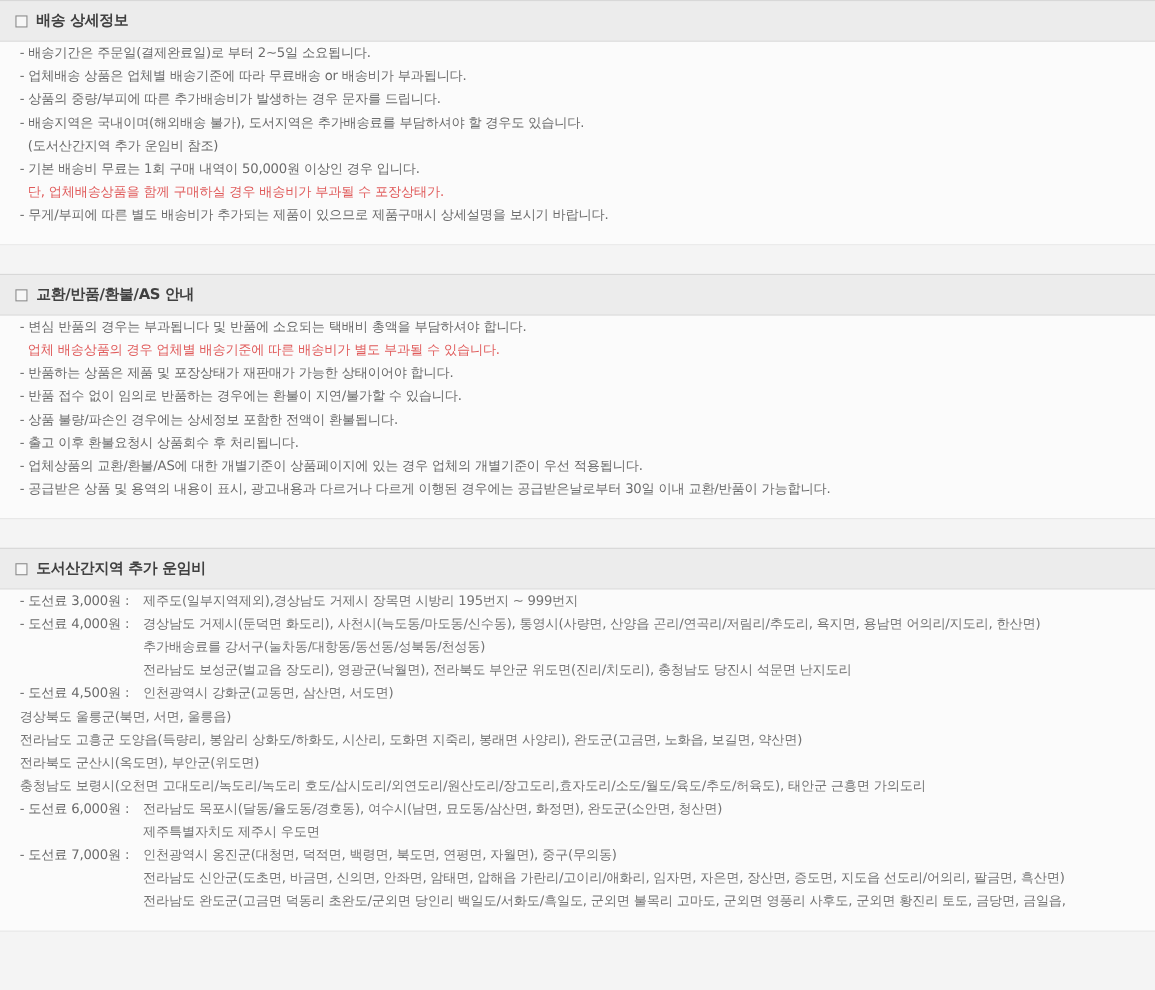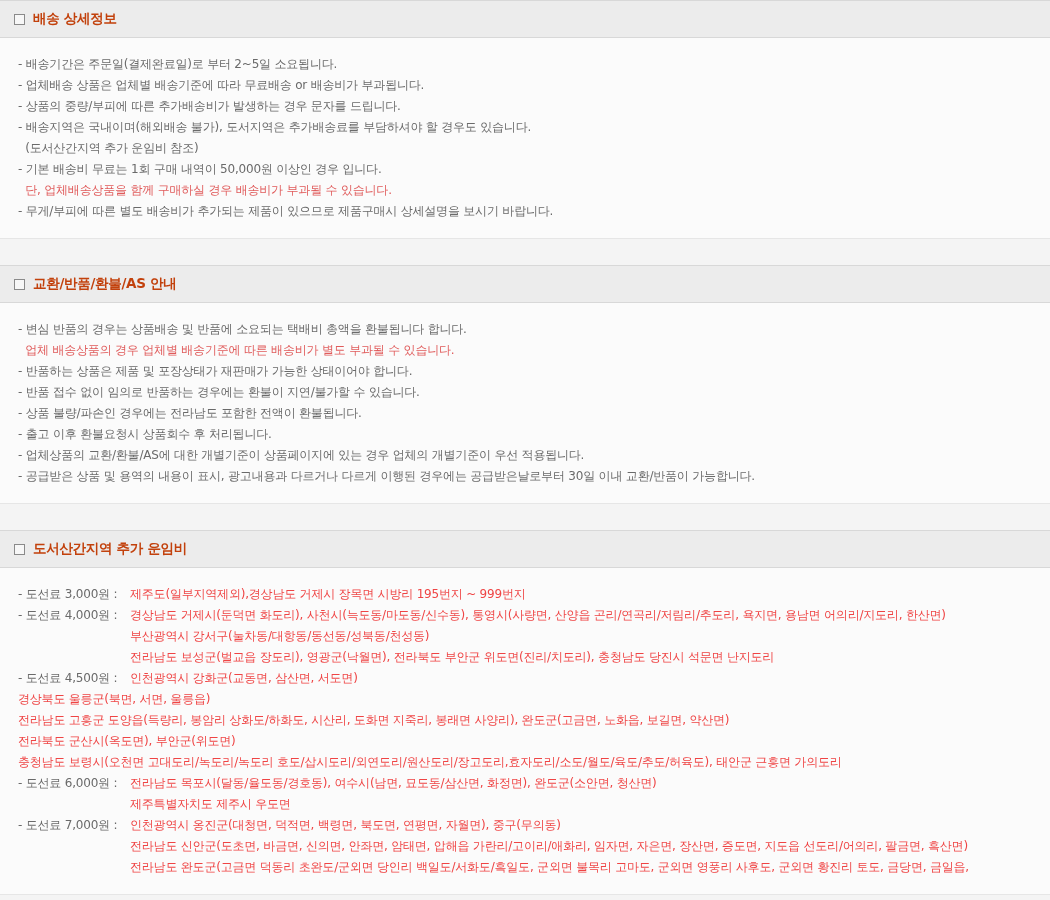--- a/index.html
+++ b/index.html
@@ -36,27 +36,27 @@
     display: inline-block;
     width: 9px;
     height: 9px;
     border: 1px solid #8a8a8a;
     background: #f7f7f7;
     flex: 0 0 auto;
   }
   .section-title {
     font-size: 13.5px;
     font-weight: bold;
-    color: #c2410c;
+    color: #404040;
     letter-spacing: -0.3px;
   }
   .section-body {
     background: #fbfbfb;
     border-bottom: 1px solid #e6e6e6;
-    padding: 16px 18px 16px 18px;
+    padding: 0 18px 16px 18px;
   }
   .line {
     line-height: 21px;
     font-size: 12px;
     color: #6a6a6a;
     letter-spacing: -0.2px;
     white-space: pre-wrap;
   }
   .line.red {
     color: #e05b5b;
@@ -70,57 +70,57 @@
   }
   .fee-label {
     flex: 0 0 112px;
     color: #6a6a6a;
     white-space: nowrap;
   }
   .fee-values {
     flex: 1 1 auto;
   }
   .fee-values div {
-    color: #ef4444;
+    color: #737373;
     line-height: 21px;
   }
 </style>
 </head>
 <body>
 
 <div class="page">
 
   <div class="section">
     <div class="section-header">
       <span class="sq-icon"></span>
       <span class="section-title">배송 상세정보</span>
     </div>
     <div class="section-body">
       <div class="line">- 배송기간은 주문일(결제완료일)로 부터 2~5일 소요됩니다.</div>
       <div class="line">- 업체배송 상품은 업체별 배송기준에 따라 무료배송 or 배송비가 부과됩니다.</div>
       <div class="line">- 상품의 중량/부피에 따른 추가배송비가 발생하는 경우 문자를 드립니다.</div>
       <div class="line">- 배송지역은 국내이며(해외배송 불가), 도서지역은 추가배송료를 부담하셔야 할 경우도 있습니다.</div>
       <div class="line">  (도서산간지역 추가 운임비 참조)</div>
       <div class="line">- 기본 배송비 무료는 1회 구매 내역이 50,000원 이상인 경우 입니다.</div>
-      <div class="line red">  단, 업체배송상품을 함께 구매하실 경우 배송비가 부과될 수 있습니다.</div>
+      <div class="line red">  단, 업체배송상품을 함께 구매하실 경우 배송비가 부과될 수 포장상태가.</div>
       <div class="line">- 무게/부피에 따른 별도 배송비가 추가되는 제품이 있으므로 제품구매시 상세설명을 보시기 바랍니다.</div>
     </div>
   </div>
 
   <div class="section">
     <div class="section-header">
       <span class="sq-icon"></span>
       <span class="section-title">교환/반품/환불/AS 안내</span>
     </div>
     <div class="section-body">
-      <div class="line">- 변심 반품의 경우는 상품배송 및 반품에 소요되는 택배비 총액을 환불됩니다 합니다.</div>
+      <div class="line">- 변심 반품의 경우는 부과됩니다 및 반품에 소요되는 택배비 총액을 부담하셔야 합니다.</div>
       <div class="line red">  업체 배송상품의 경우 업체별 배송기준에 따른 배송비가 별도 부과될 수 있습니다.</div>
       <div class="line">- 반품하는 상품은 제품 및 포장상태가 재판매가 가능한 상태이어야 합니다.</div>
       <div class="line">- 반품 접수 없이 임의로 반품하는 경우에는 환불이 지연/불가할 수 있습니다.</div>
-      <div class="line">- 상품 불량/파손인 경우에는 전라남도 포함한 전액이 환불됩니다.</div>
+      <div class="line">- 상품 불량/파손인 경우에는 상세정보 포함한 전액이 환불됩니다.</div>
       <div class="line">- 출고 이후 환불요청시 상품회수 후 처리됩니다.</div>
       <div class="line">- 업체상품의 교환/환불/AS에 대한 개별기준이 상품페이지에 있는 경우 업체의 개별기준이 우선 적용됩니다.</div>
       <div class="line">- 공급받은 상품 및 용역의 내용이 표시, 광고내용과 다르거나 다르게 이행된 경우에는 공급받은날로부터 30일 이내 교환/반품이 가능합니다.</div>
     </div>
   </div>
 
   <div class="section">
     <div class="section-header">
       <span class="sq-icon"></span>
       <span class="section-title">도서산간지역 추가 운임비</span>
@@ -131,21 +131,21 @@
         <div class="fee-label">- 도선료 3,000원 :</div>
         <div class="fee-values">
           <div>제주도(일부지역제외),경상남도 거제시 장목면 시방리 195번지 ~ 999번지</div>
         </div>
       </div>
 
       <div class="fee-row">
         <div class="fee-label">- 도선료 4,000원 :</div>
         <div class="fee-values">
           <div>경상남도 거제시(둔덕면 화도리), 사천시(늑도동/마도동/신수동), 통영시(사량면, 산양읍 곤리/연곡리/저림리/추도리, 욕지면, 용남면 어의리/지도리, 한산면)</div>
-          <div>부산광역시 강서구(눌차동/대항동/동선동/성북동/천성동)</div>
+          <div>추가배송료를 강서구(눌차동/대항동/동선동/성북동/천성동)</div>
           <div>전라남도 보성군(벌교읍 장도리), 영광군(낙월면), 전라북도 부안군 위도면(진리/치도리), 충청남도 당진시 석문면 난지도리</div>
         </div>
       </div>
 
       <div class="fee-row">
         <div class="fee-label">- 도선료 4,500원 :</div>
         <div class="fee-values">
           <div>인천광역시 강화군(교동면, 삼산면, 서도면)</div>
         </div>
       </div>

